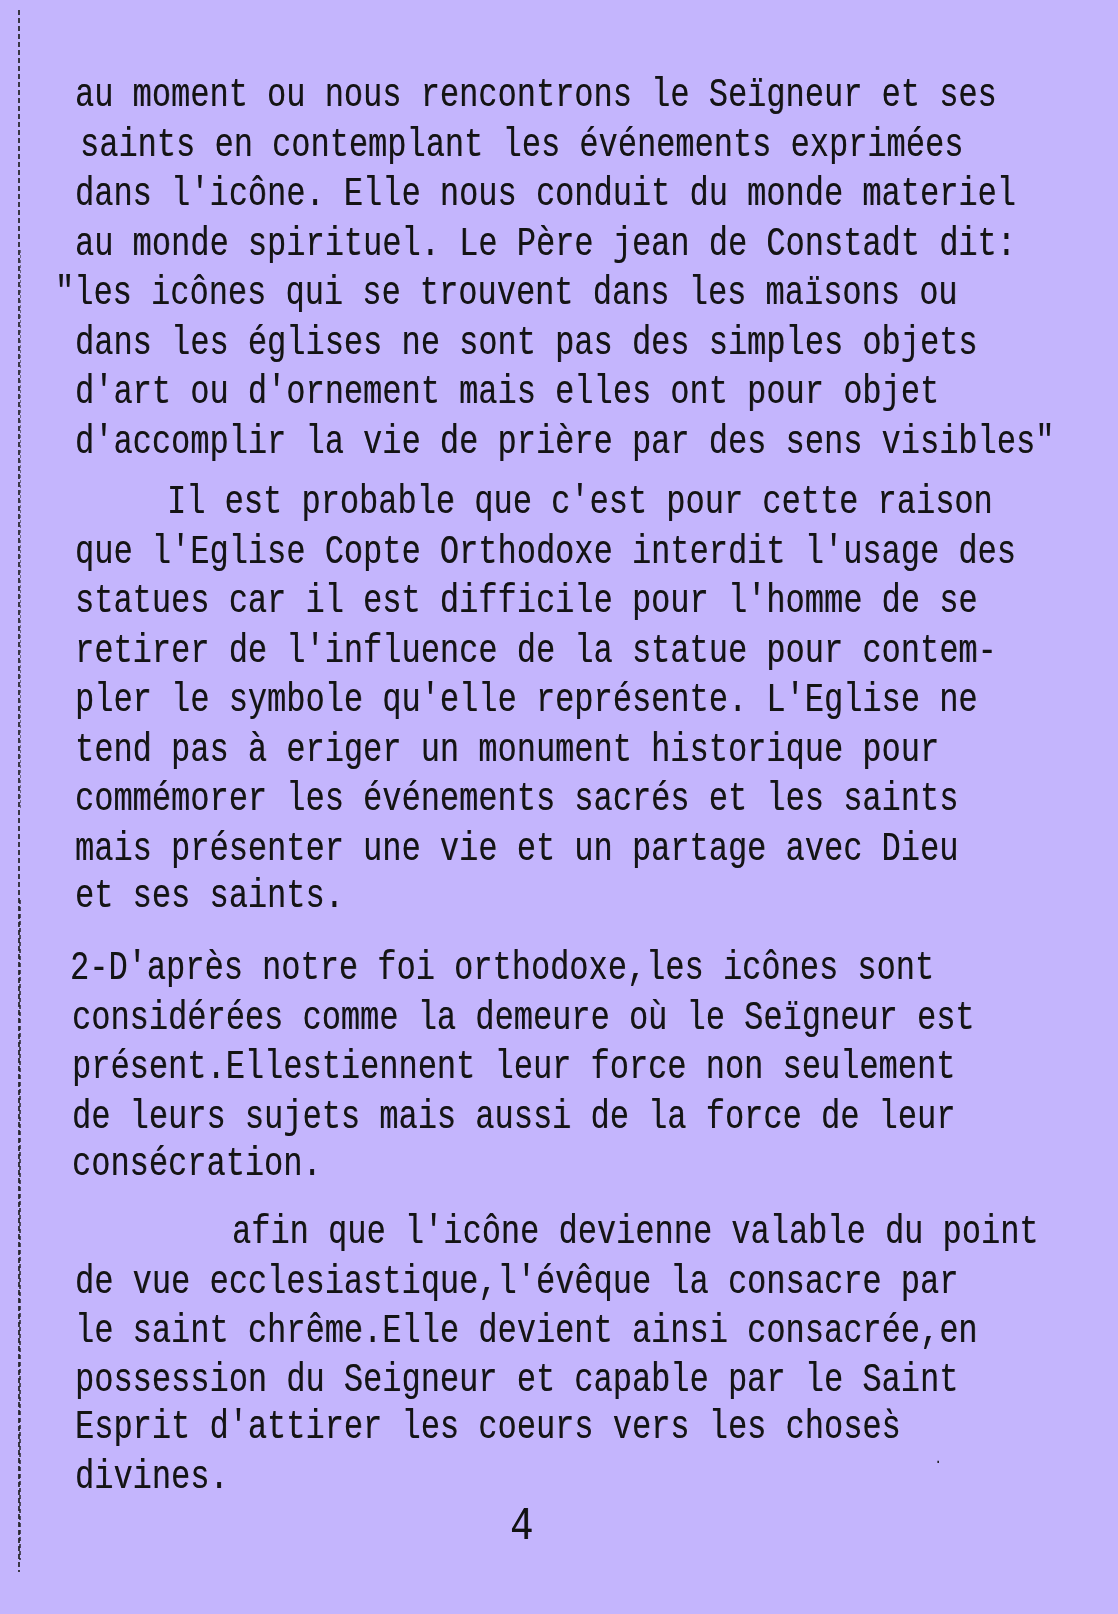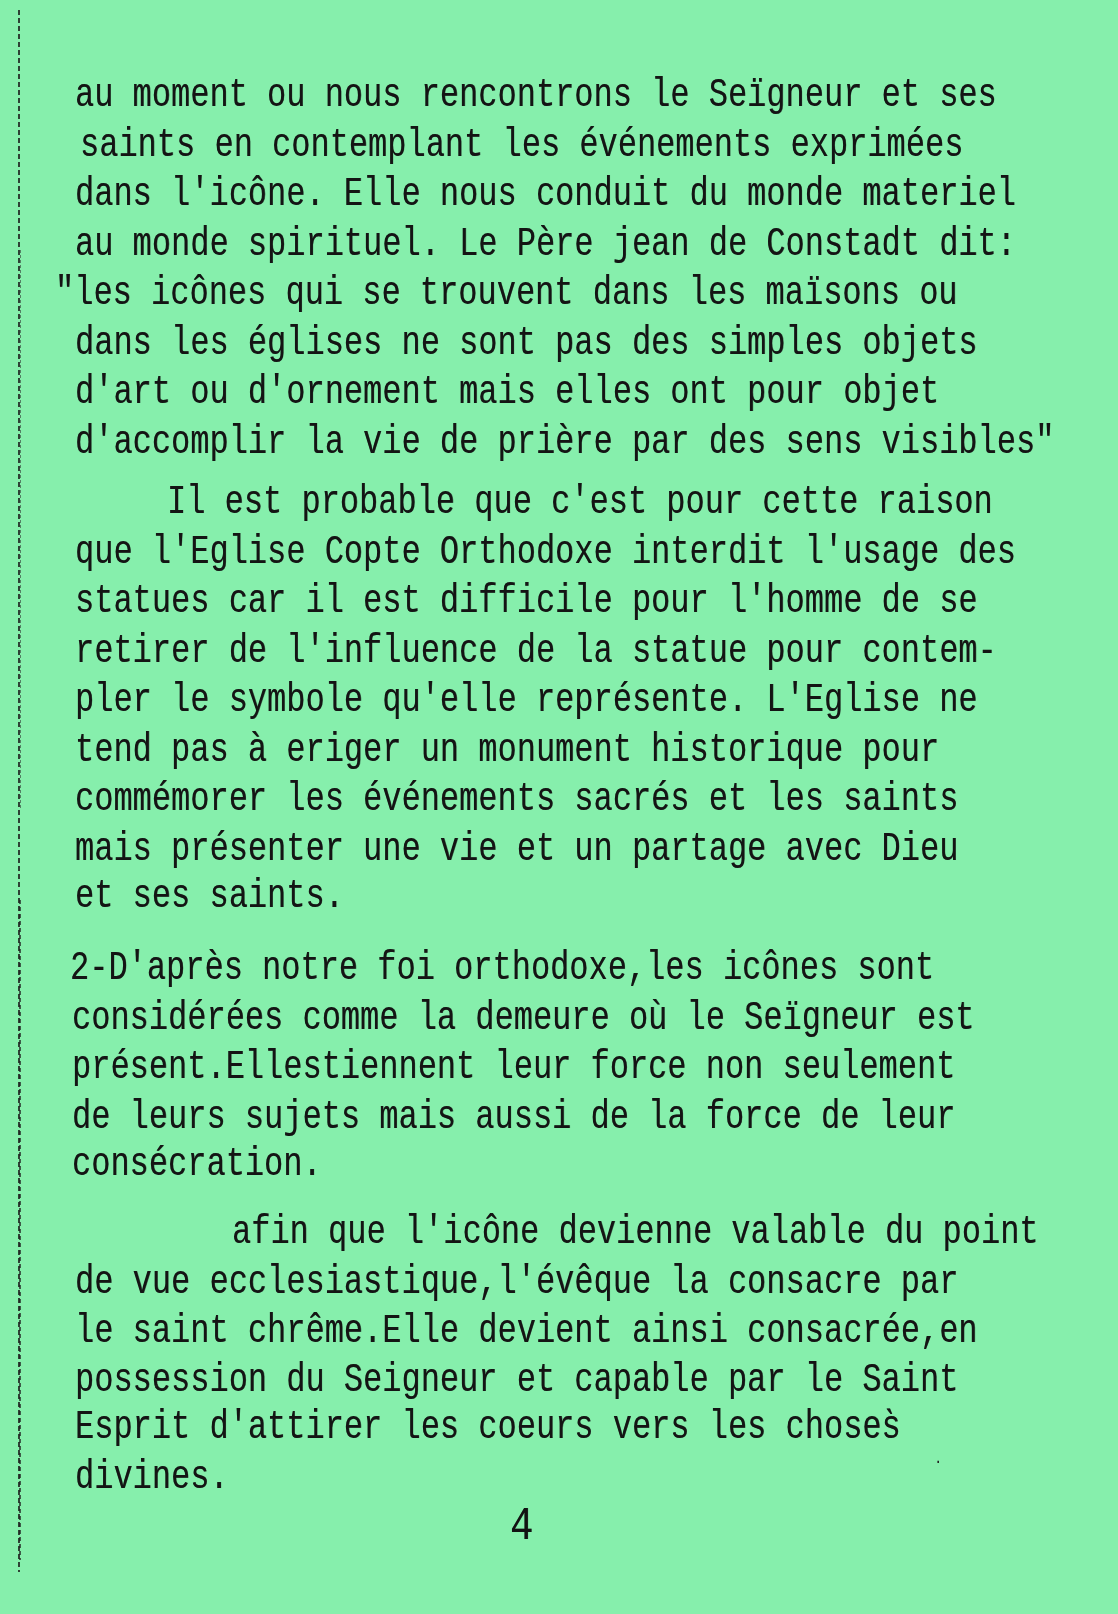--- a/index.html
+++ b/index.html
@@ -5,21 +5,21 @@
   html,body{margin:0;padding:0;}
   body{
     width:1118px;height:1614px;
     background:#ffffff;
     position:relative;
     overflow:hidden;
     font-family:"Liberation Mono","DejaVu Sans Mono",monospace;
   }
   .page{
     position:absolute;inset:0;
-    background:#86efac;
+    background:#c4b5fd;
     padding-left:11px;
   }
   
   .edge-line{
     position:absolute;
     left:18px;top:10px;
     width:2px;height:1562px;
     background:repeating-linear-gradient(
       to bottom,
       rgba(25,25,25,.9) 0px, rgba(25,25,25,.9) 5px,

